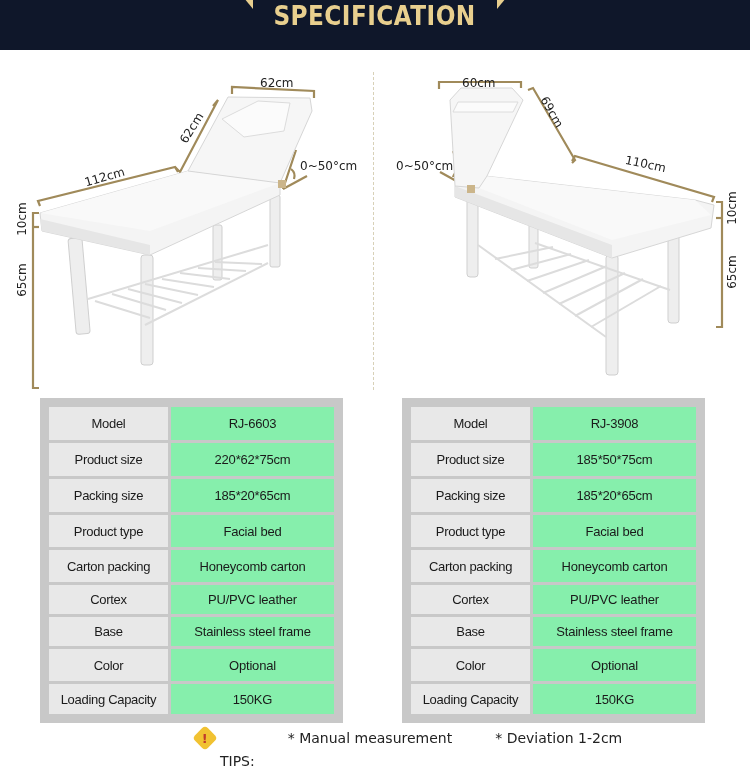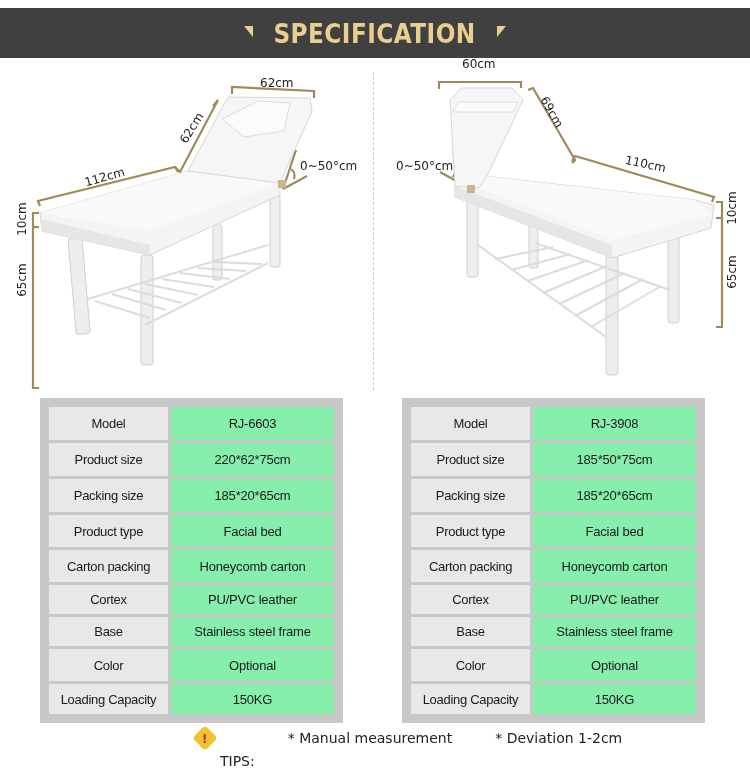--- a/index.html
+++ b/index.html
@@ -1,22 +1,22 @@
 <!DOCTYPE html>
 <html><head>
 <meta charset="utf-8">
 <style>
   * { box-sizing: border-box; margin: 0; padding: 0; }
   html, body { width: 750px; height: 776px; background: #ffffff; overflow: hidden; }
   body { font-family: "Liberation Sans", "DejaVu Sans", sans-serif; position: relative; color: #1a1a1a; }
 
   .header {
-    position: absolute; left: 0; top: 8px; width: 750px; height: 50px;
-    background: #404040;
-    display: flex; align-items: center; justify-content: center;
+    position: absolute; left: 0; top: 0; width: 750px; height: 50px;
+    background: #0f172a;
+    display: flex; align-items: flex-start; justify-content: center;
   }
   .header-title {
     color: #e8cf8e; font-family: "DejaVu Sans", sans-serif; font-weight: bold;
     font-size: 27px; letter-spacing: 0.5px; transform: scaleX(0.86); display: inline-block;
   }
   .tri { width: 0; height: 0; display: inline-block; margin: 0 4px; }
   .tri-left { border-top: 11px solid #e8cf8e; border-left: 9px solid transparent; transform: translateY(-2px) rotate(0deg); }
   .tri-right { border-top: 11px solid #e8cf8e; border-right: 9px solid transparent; transform: translateY(-2px); }
 
   .divider {
@@ -164,21 +164,21 @@
     </g>
 
     <path d="M 80,131 L 110,121 L 320,145 L 339,150 L 336,173 L 237,203 L 80,142 Z" fill="#f4f4f4" stroke="#d6d6d6" stroke-width="1"></path>
     <path d="M 110,121 L 320,145 L 336,160 L 237,185 L 104,133 Z" fill="#f9f9f9"></path>
     <path d="M 80,131 L 237,190 L 237,203 L 80,142 Z" fill="#e6e6e6"></path>
 
     <path d="M 75,45 L 86,33 L 137,33 L 148,45 L 112,121 L 104,133 L 80,131 Z" fill="#f6f6f6" stroke="#d6d6d6" stroke-width="1"></path>
     <path d="M 78,57 L 138,57 L 143,47 L 83,47 Z" fill="#fbfbfb" stroke="#dcdcdc" stroke-width="1"></path>
     <rect x="92" y="130" width="8" height="8" fill="#cbb58a"></rect>
   </svg>
-  <div class="dim-label" style="left:87px;top:2px;">60cm</div>
+  <div class="dim-label" style="left:87px;top:21px;">60cm</div>
   <div class="dim-label" style="left:160px;top:50px;transform:rotate(60deg);">69cm</div>
   <div class="dim-label" style="left:250px;top:102px;transform:rotate(12deg);">110cm</div>
   <div class="dim-label" style="left:21px;top:104px;">0~50°cm</div>
   <div class="dim-label" style="left:340px;top:146px;transform:rotate(-90deg);">10cm</div>
   <div class="dim-label" style="left:340px;top:210px;transform:rotate(-90deg);">65cm</div>
 </div>
 
 <div class="spec-table spec-left">
   <div class="spec-row" style="height:33px">
     <div class="spec-key">Model</div>

